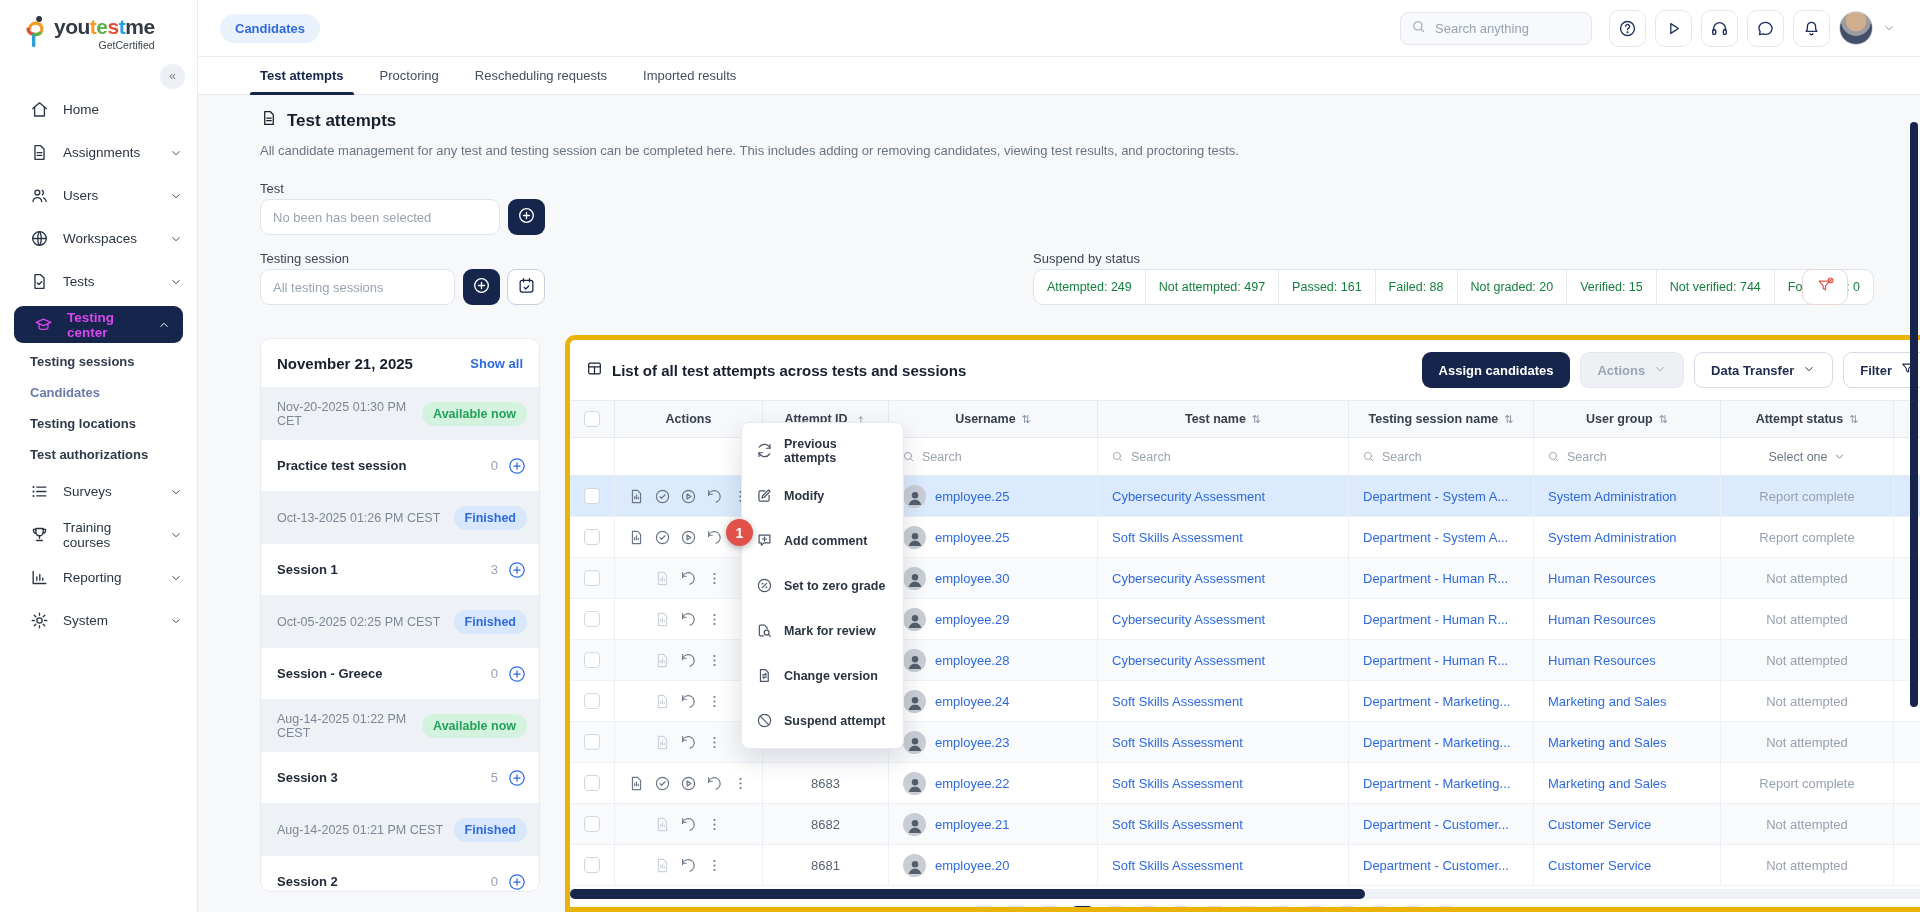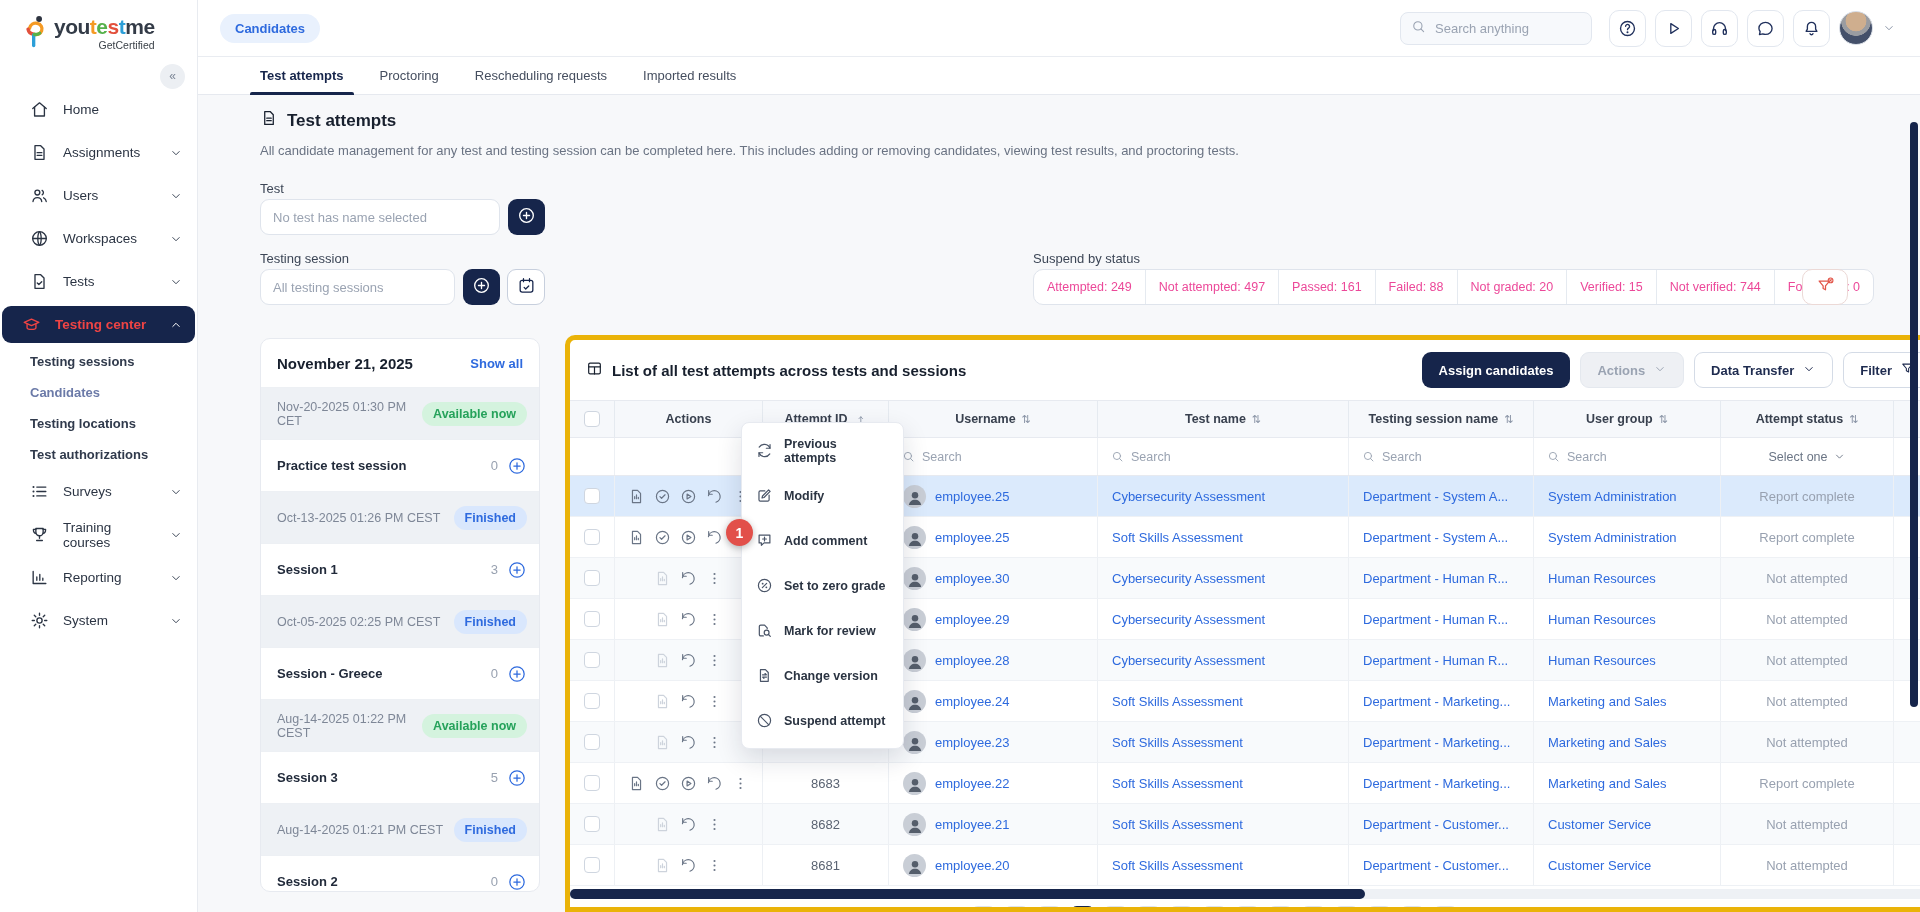--- a/index.html
+++ b/index.html
@@ -8,21 +8,21 @@
   
   .sidebar{width:198px;background:#fff;border-right:1px solid #e8ebf0;position:relative;flex-shrink:0;}
   .logo{display:flex;align-items:flex-start;gap:7px;padding:15px 0 0 22px;}
   .logo-txt{display:flex;flex-direction:column;align-items:flex-end;}
   .logo-word{font-size:21px;font-weight:bold;letter-spacing:-.5px;line-height:23px;}
   .logo-sub{font-size:10.5px;color:#3a4148;margin-top:1px;}
   .collapse{position:absolute;top:64px;right:12px;width:25px;height:25px;border-radius:50%;background:#eceff3;border:none;color:#7b8595;font-size:12px;line-height:25px;text-align:center;cursor:pointer;padding:0;}
   .nav{position:absolute;top:88px;left:0;right:0;}
   .nav-item{height:43px;display:flex;align-items:center;gap:14px;padding:0 14px 0 30px;font-size:13.5px;font-weight:500;color:#2b3443;cursor:pointer;}
   .nav-item .chev{margin-left:auto;color:#3c4656;display:flex;}
-  .nav-item.active{background:var(--navy);color:#ef4444;border-radius:9px;margin:3px 2px;height:37px;padding:0 12px 0 20px;font-weight:700;}
+  .nav-item.active{background:var(--navy);color:#d946ef;border-radius:9px;margin:3px 14px;height:37px;padding:0 12px 0 20px;font-weight:700;}
   .nav-item.active .chev{color:#fff;}
   .ni{display:flex;flex-shrink:0;}
   .nav-sub{height:31px;display:flex;align-items:center;padding-left:30px;font-size:13px;font-weight:600;color:#303a4c;cursor:pointer;}
   .nav-sub.current{color:#6b7aa8;}
   
   .main{flex:1;display:flex;flex-direction:column;min-width:0;}
   .topbar{height:57px;background:#fff;border-bottom:1px solid #e9ecf1;display:flex;align-items:center;padding:0 24px 0 22px;flex-shrink:0;}
   .chip{background:#e9f1fd;color:var(--link);font-size:13px;font-weight:600;padding:7px 15px;border-radius:16px;cursor:pointer;}
   .top-right{margin-left:auto;display:flex;align-items:center;gap:9px;}
   .searchbox{width:192px;height:33px;background:#f7f9fc;border:1px solid #e2e7ef;border-radius:8px;display:flex;align-items:center;gap:7px;padding:0 10px;color:#9aa3b2;margin-right:8px;}
@@ -39,21 +39,21 @@
   
   .page-head{position:absolute;left:62px;top:14px;}
   .ph-title{display:flex;gap:9px;align-items:center;font-size:17px;font-weight:700;color:#18202e;}
   .ph-desc{margin-top:11px;font-size:13px;color:#6a7383;}
   .field-label{position:absolute;font-size:13px;color:#3c4656;}
   .input-like{position:absolute;background:#fff;border:1px solid #dfe4ec;border-radius:9px;display:flex;align-items:center;padding:0 12px;font-size:13px;color:#9aa3b2;height:36px;cursor:text;}
   .sq-btn{position:absolute;width:37px;height:36px;border-radius:9px;display:flex;align-items:center;justify-content:center;border:none;cursor:pointer;padding:0;}
   .sq-btn.navy{background:var(--navy);color:#fff;}
   .sq-btn.ghost{background:#fff;border:1px solid #c7cfdd;color:var(--navy);}
   .status-chips{position:absolute;left:835px;top:174px;height:36px;background:#fff;border:1px solid #dfe4ec;border-radius:10px;display:flex;align-items:stretch;}
-  .chip-seg{display:flex;align-items:center;padding:0 13px;font-size:12.5px;color:#ec4899;border-right:1px solid #e5eaf0;white-space:nowrap;cursor:pointer;}
+  .chip-seg{display:flex;align-items:center;padding:0 13px;font-size:12.5px;color:#15803d;border-right:1px solid #e5eaf0;white-space:nowrap;cursor:pointer;}
   .chip-seg:last-child{border-right:none;}
   .clear-filter{position:absolute;left:1604px;top:174px;width:46px;height:36px;border-radius:10px;background:#fff;border:1px solid #ecd9d6;color:#e25549;display:flex;align-items:center;justify-content:center;cursor:pointer;}
   
   .sessions-card{position:absolute;left:62px;top:243px;width:280px;height:554px;background:#fff;border:1px solid #e7eaf0;border-radius:10px;overflow:hidden;}
   .sc-head{height:49px;display:flex;align-items:center;justify-content:space-between;padding:0 16px;border-bottom:1px solid #edf0f4;}
   .sc-title{font-size:15px;font-weight:700;color:#18202e;}
   .sc-showall{font-size:13px;font-weight:600;color:var(--link);cursor:pointer;}
   .sc-row{height:52px;display:flex;align-items:center;justify-content:space-between;padding:0 12px 0 16px;border-bottom:1px solid #edf0f4;}
   .sc-row.date{background:#eef1f5;}
   .sc-dt{font-size:12.5px;color:#7e8797;}
@@ -359,21 +359,21 @@
                 <path d="M6.3 3.4h7.2l4.2 4.2v13H6.3z"></path>
                 <path d="M9 12.2h6M9 15.6h6"></path>
               </svg></span>
           <span>Test attempts</span>
         </div>
         <div class="ph-desc">All candidate management for any test and testing session can be completed here. This includes adding or removing candidates, viewing test results, and proctoring tests.</div>
       </div>
 
       <span class="field-label" style="left:62px;top:86px;">Test</span>
       <div class="input-like" style="left:62px;top:104px;width:240px;">
-          <span>No test has name selected</span>
+          <span>No been has been selected</span>
         </div>
       <button class="sq-btn navy" style="left:310px;top:104px;">
           <span id="ic-addtest"><svg viewBox="0 0 24 24" width="19" height="19" fill="none" stroke="currentColor" stroke-width="1.7" stroke-linecap="round" stroke-linejoin="round">
               <circle cx="12" cy="12" r="8.6"></circle>
               <path d="M12 8.2v7.6M8.2 12h7.6"></path>
             </svg></span>
         </button>
 
       <span class="field-label" style="left:62px;top:156px;">Testing session</span>
       <div class="input-like" style="left:62px;top:174px;width:195px;">

